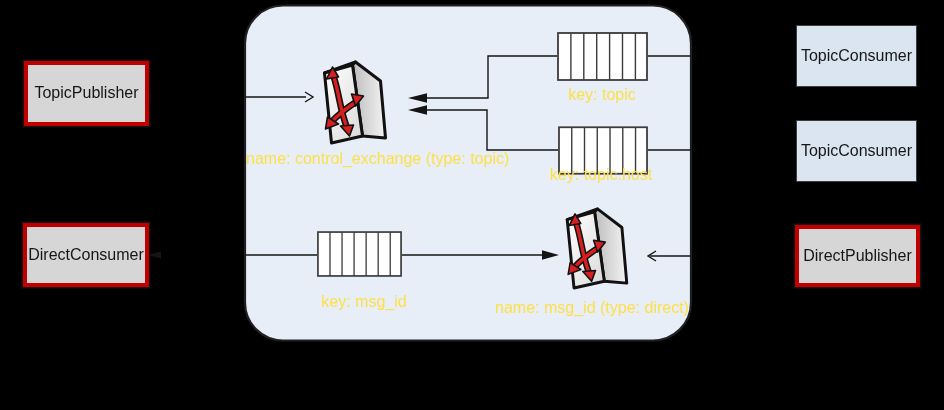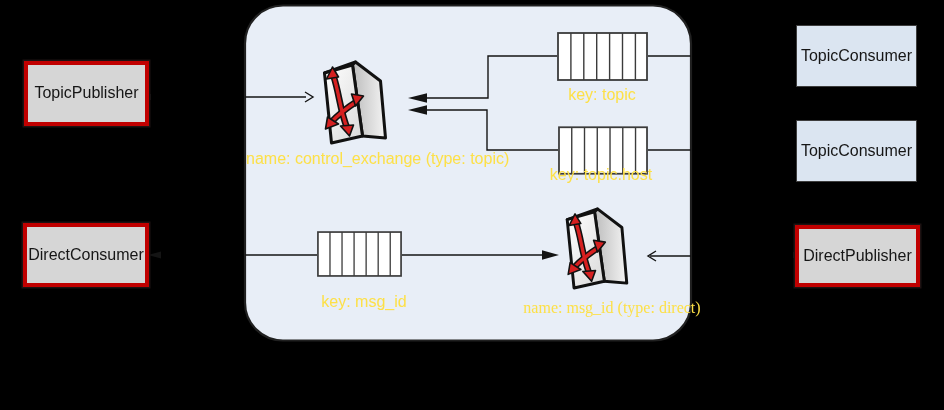--- a/index.html
+++ b/index.html
@@ -136,21 +136,21 @@
   <div class="node red-box" style="left:795px;top:225px;width:125px;height:62px;">
     <span>Direct</span>
     <span>Publisher</span>
   </div>
 
   <div class="lbl" style="left:246px;top:148px;width:220px;text-align:right;">
     <span>name: control_exchange</span>
     <span>(type: topic)</span>
   </div>
 
-  <div class="lbl" style="left:502px;top:297px;width:220px;font-family:Liberation Serif, serif;">
+  <div class="lbl" style="left:482px;top:297px;width:220px;">
     <span>name: msg_id</span>
     <span>(type: direct)</span>
   </div>
 
   <div class="lbl" style="left:541px;top:84px;width:122px;">key: topic</div>
 
   <div class="lbl" style="left:540px;top:164px;width:122px;">key: topic.host</div>
 
   <div class="lbl" style="left:304px;top:280px;width:120px;margin-top:11px;">key: msg_id</div>
 

